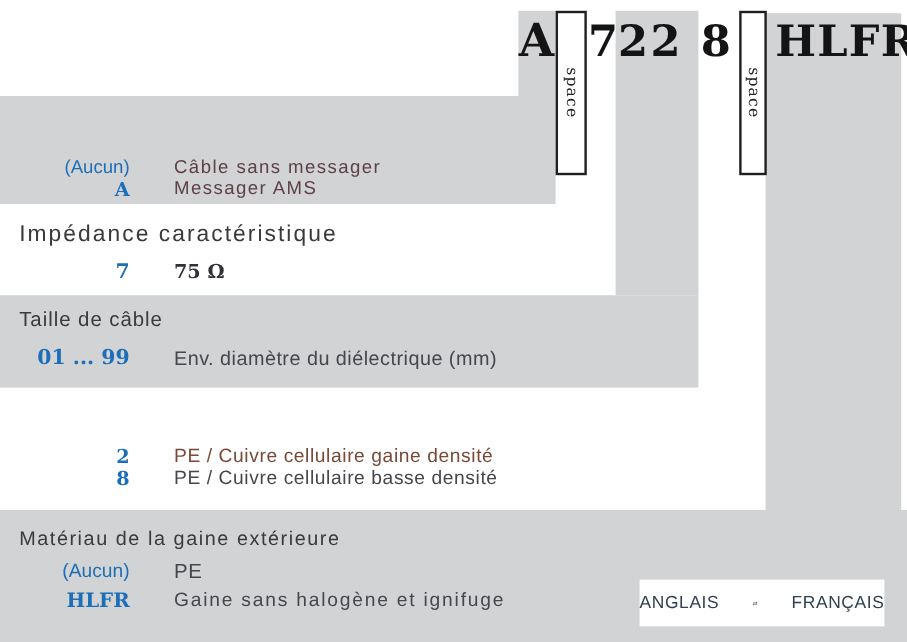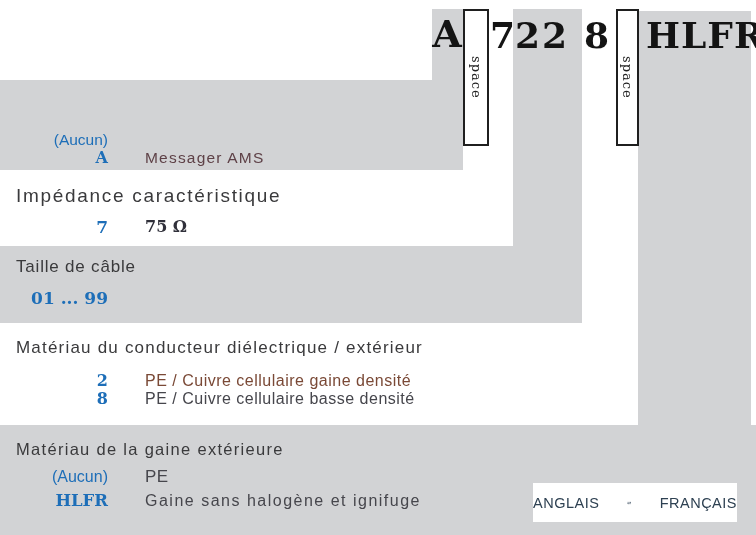--- a/index.html
+++ b/index.html
@@ -98,31 +98,32 @@
   <div class="code-char c5">HLFR</div>
 
   <div class="space-box sb1">
     <span class="space-label">space</span>
   </div>
   <div class="space-box sb2">
     <span class="space-label">space</span>
   </div>
 
   <div class="opt-code sans-code b1r1c">(Aucun)</div>
+  <div class="opt-desc b1r1d">Câble sans messager</div>
   <div class="opt-code serif-code b1r2c">A</div>
   <div class="opt-desc b1r2d">Messager AMS</div>
 
   <div class="title t2">Impédance caractéristique</div>
   <div class="opt-code serif-code b2r1c">7</div>
   <div class="opt-desc b2r1d">75 Ω</div>
 
   <div class="title t3">Taille de câble</div>
   <div class="opt-code serif-code b3r1c">01 ... 99</div>
+  <div class="opt-desc b3r1d">Env. diamètre du diélectrique (mm)</div>
 
-  <div class="title t4">Matériau du conducteur diélectrique / extérieur</div>
   <div class="opt-code serif-code b4r1c">2</div>
   <div class="opt-desc b4r1d">PE / Cuivre cellulaire gaine densité</div>
   <div class="opt-code serif-code b4r2c">8</div>
   <div class="opt-desc b4r2d">PE / Cuivre cellulaire basse densité</div>
 
   <div class="title t5">Matériau de la gaine extérieure</div>
   <div class="opt-code sans-code b5r1c">(Aucun)</div>
   <div class="opt-desc b5r1d">PE</div>
   <div class="opt-code serif-code b5r2c">HLFR</div>
   <div class="opt-desc b5r2d">Gaine sans halogène et ignifuge</div>

